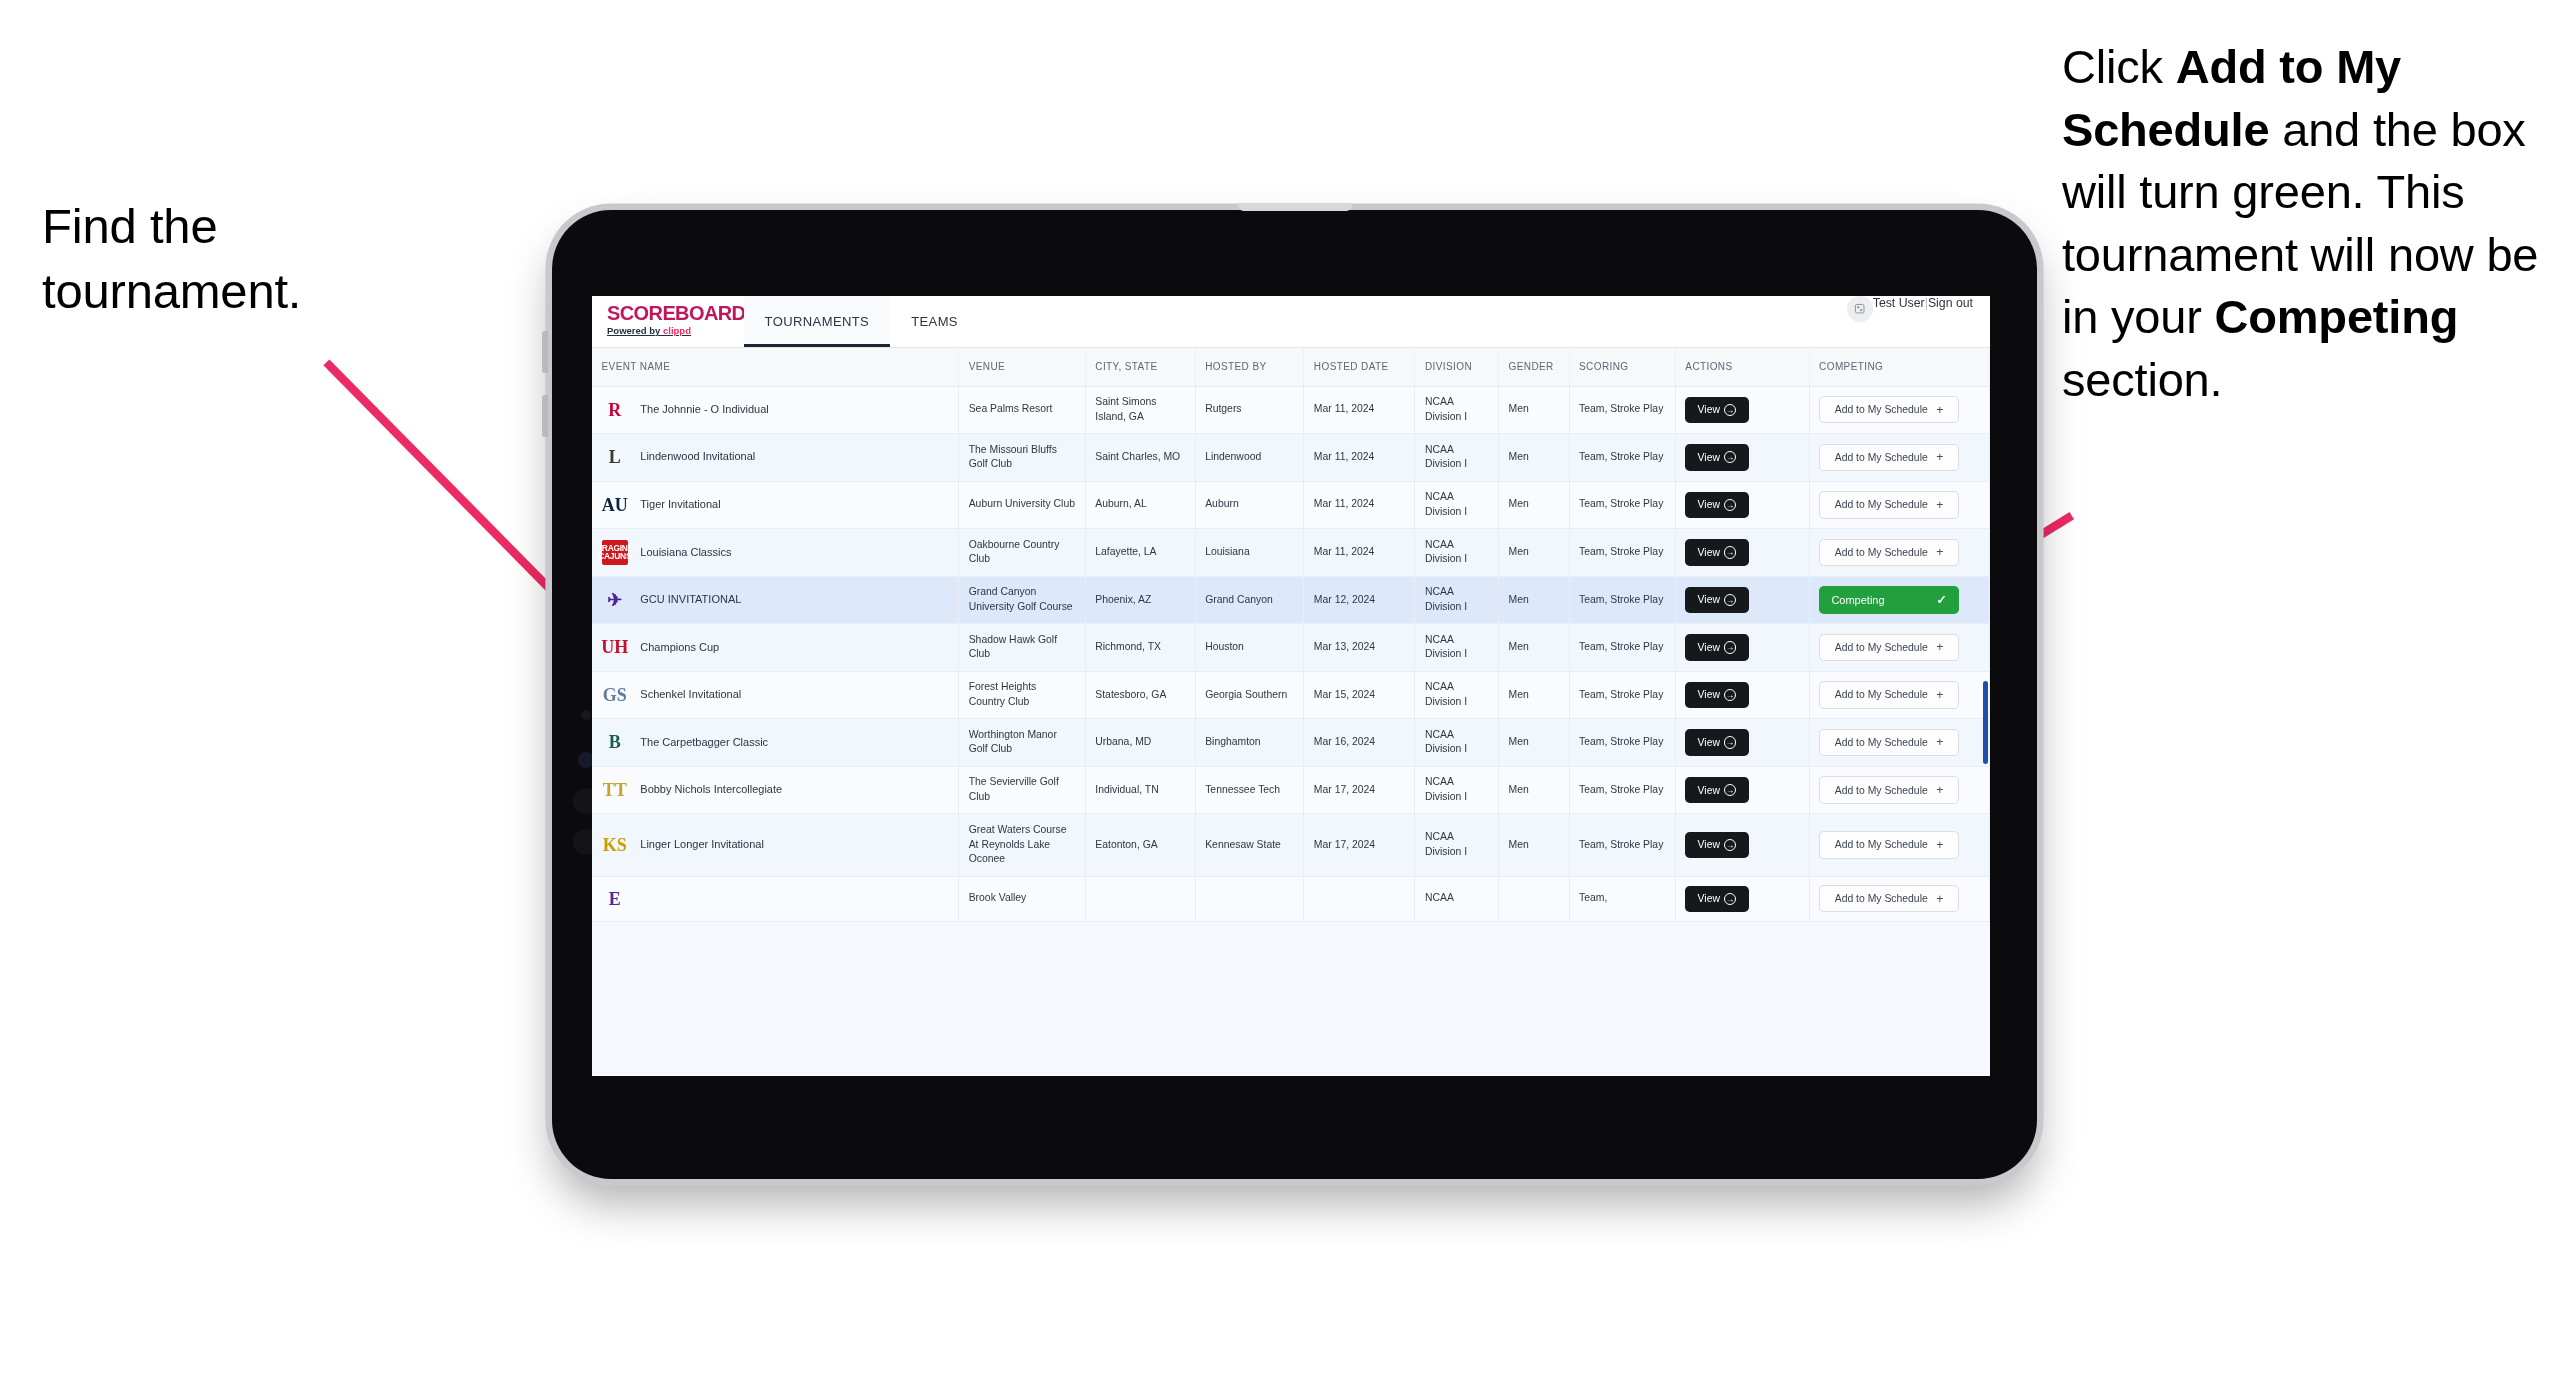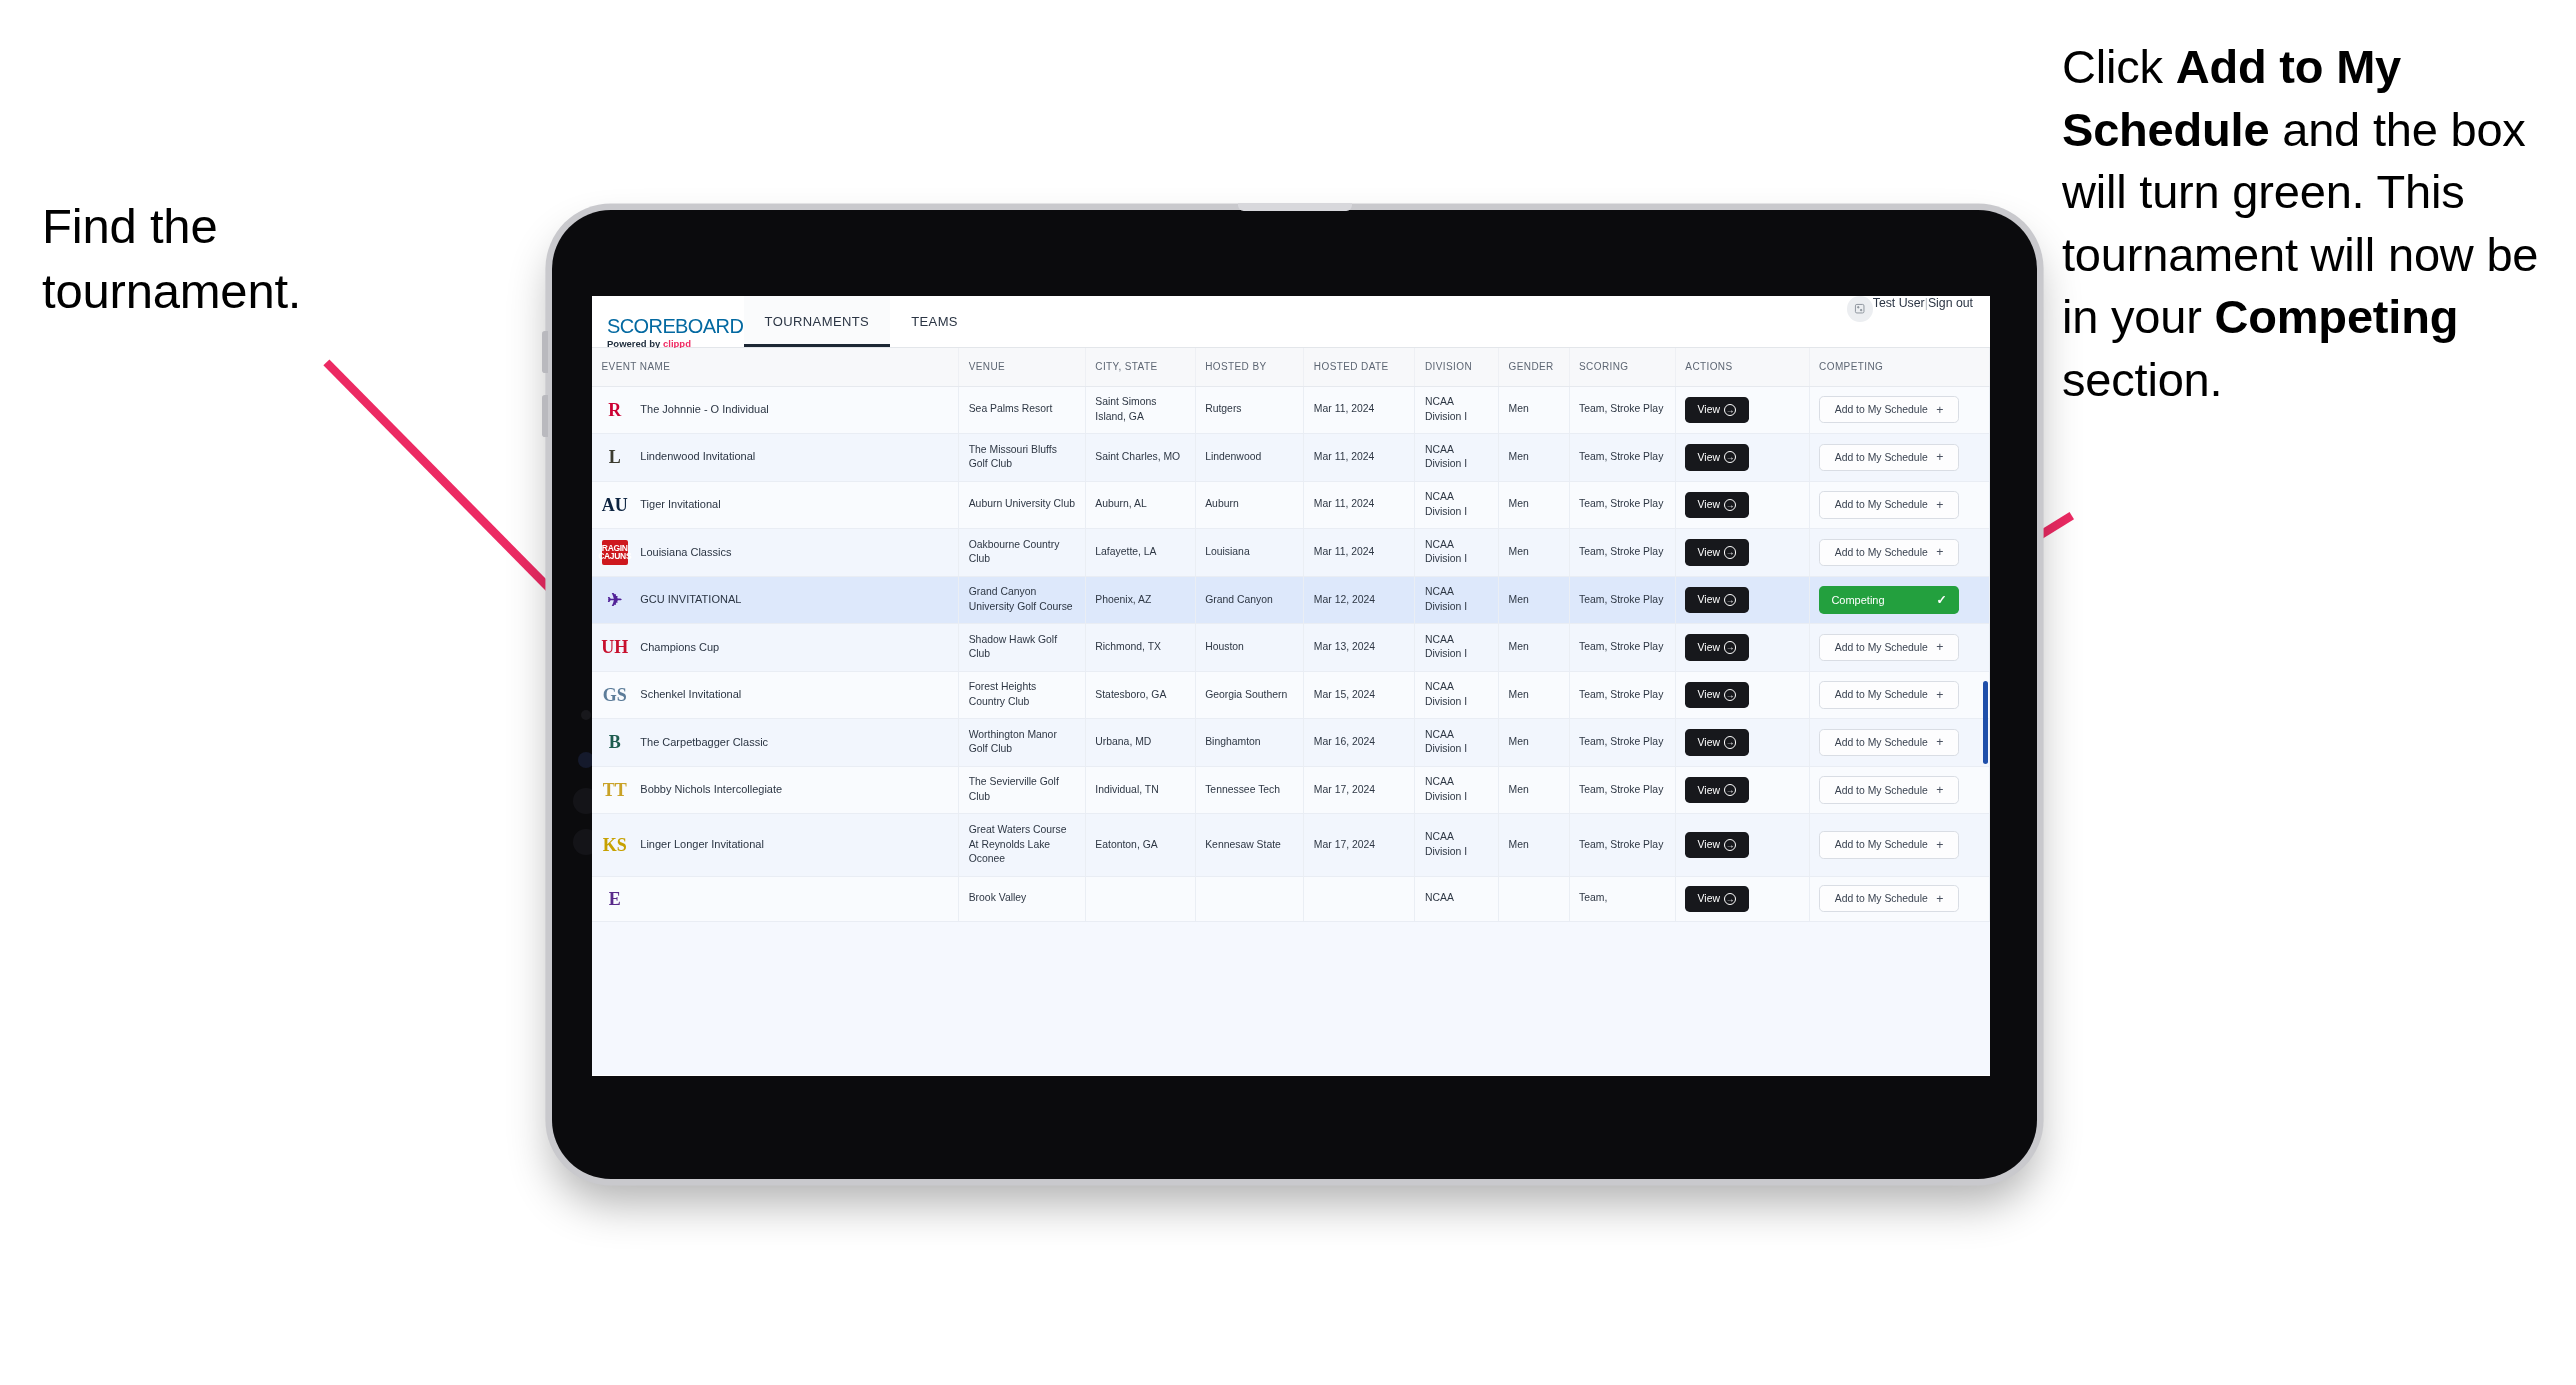--- a/index.html
+++ b/index.html
@@ -70,26 +70,25 @@
 
   
   .app-header {
     display: flex; align-items: stretch;
     height: 52px; background: #fff;
     border-bottom: 0.9px solid #e3e6ea;
     position: relative;
   }
   .brand { padding: 6.6px 0 0 15px; width: 144px; flex: none; }
   .brand-title {
-    font-size: 20px; font-weight: 400; letter-spacing: -0.6px;
-    color: #0369a1; font-family: "Liberation Sans", sans-serif;
+    font-size: 20px; font-weight: 700; letter-spacing: -0.6px;
+    color: #be185d; font-family: "Liberation Sans", sans-serif;
     line-height: 1.0;
-    margin-top: 13px;
-  }
-  .brand-sub { font-size: 9.5px; color: #22303f; font-weight: 600; margin-top: 2.8px; }
+  }
+  .brand-sub { font-size: 9.5px; color: #22303f; font-weight: 600; margin-top: 2.8px; text-decoration: underline; }
   .brand-sub .clippd { color: #ef2b63; font-weight: 800; }
 
   .nav { display: flex; align-items: stretch; margin-left: 7.6px; }
   .nav-item {
     display: flex; align-items: center; justify-content: center;
     padding: 0 21px; font-size: 13px; letter-spacing: 0.4px;
     color: #2b3544; cursor: pointer; position: relative;
     background: transparent;
   }
   .nav-item.active { background: #fafbfc; }

